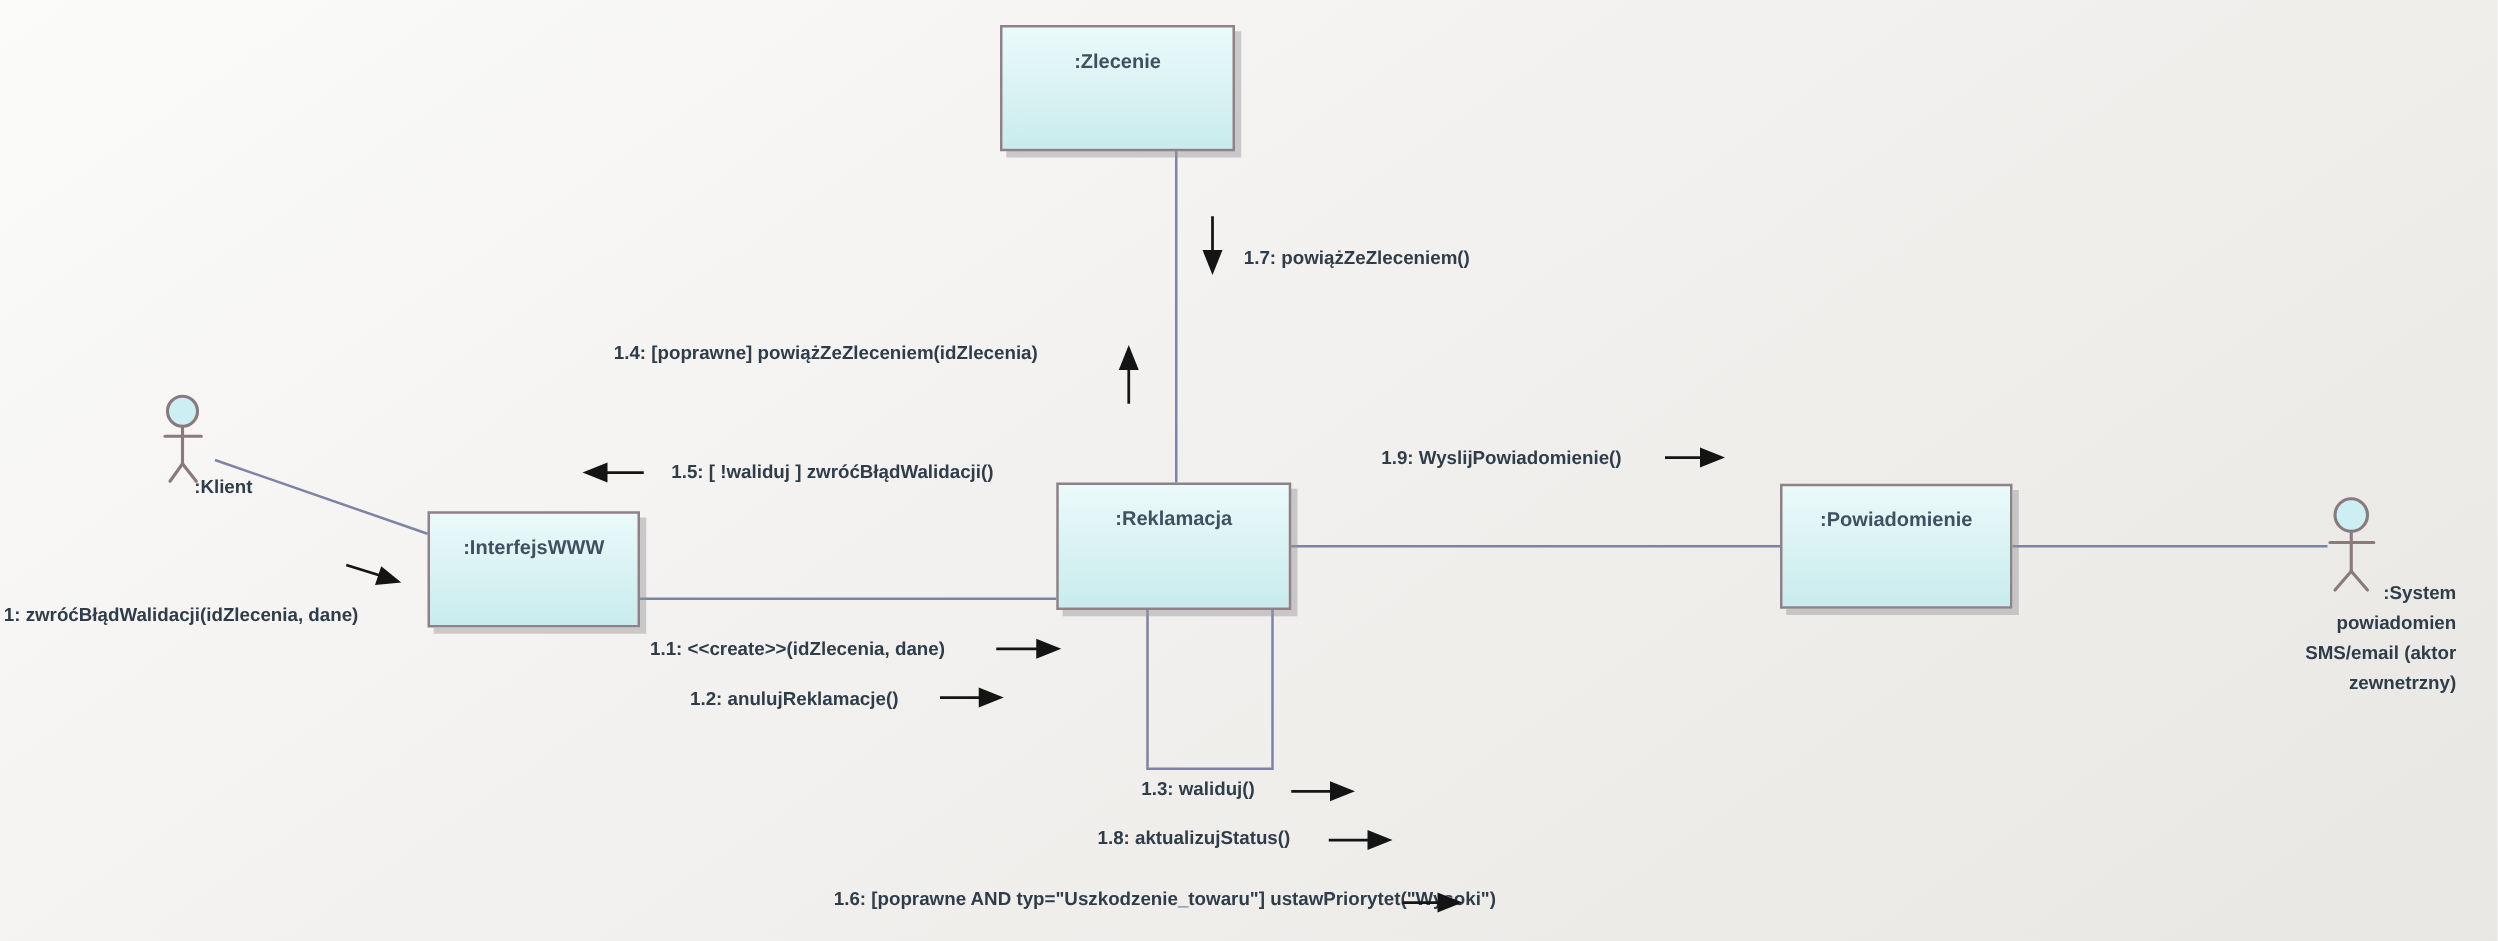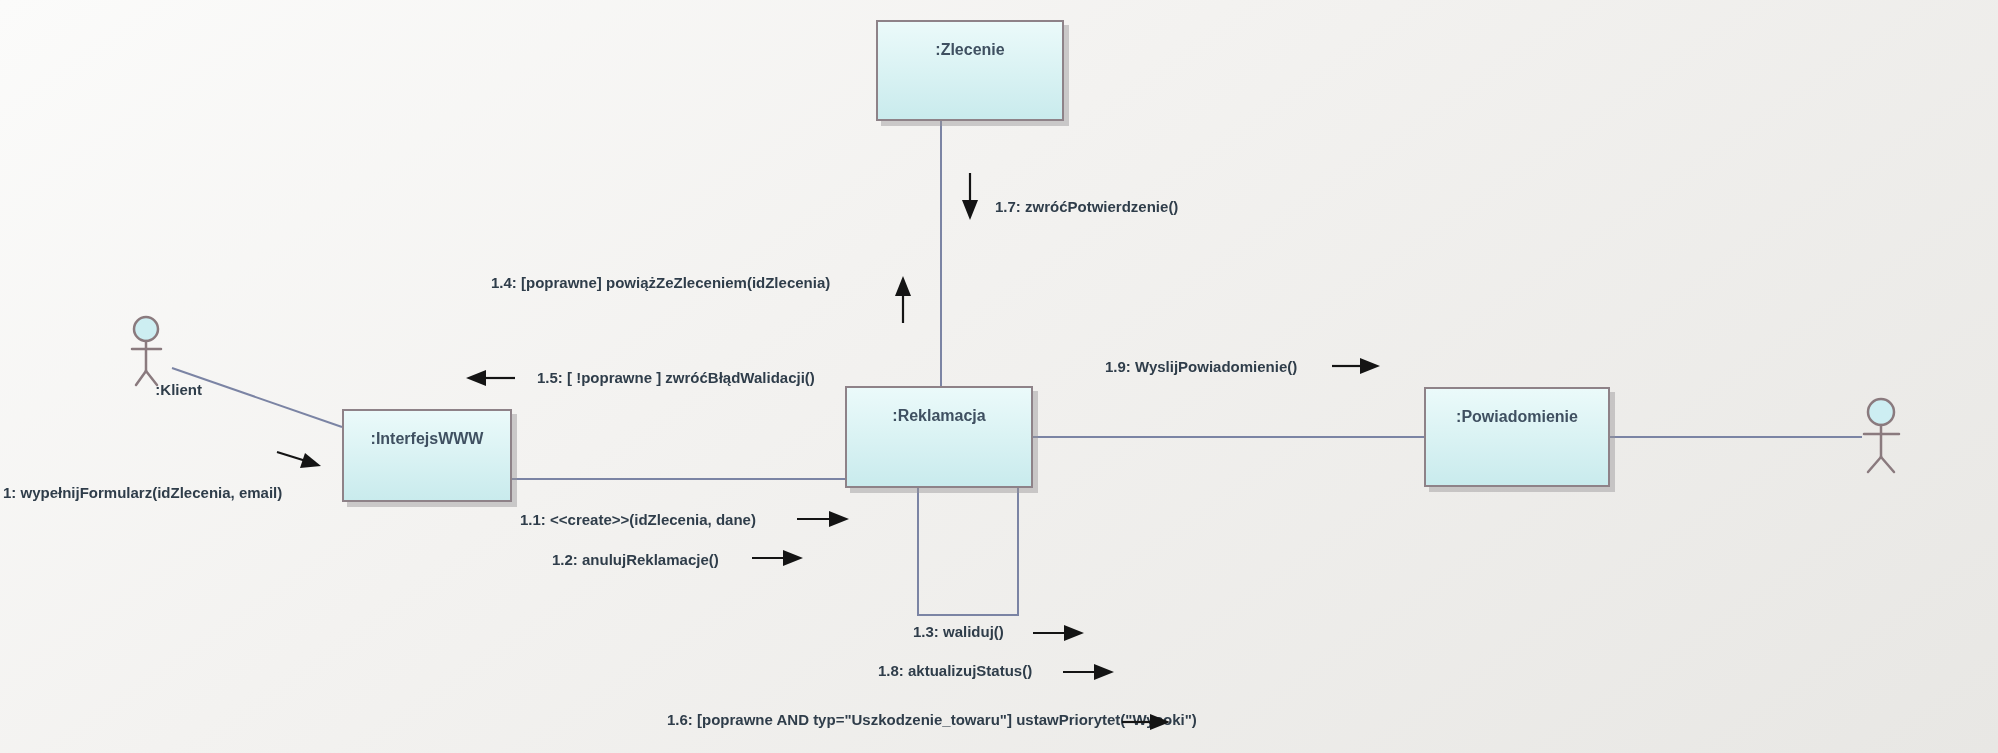--- a/index.html
+++ b/index.html
@@ -59,43 +59,49 @@
 
     <g>
       <circle class="actor-head" cx="1881" cy="412" r="13"></circle>
       <line class="actor-line" x1="1881" y1="425" x2="1881" y2="457"></line>
       <line class="actor-line" x1="1864" y1="434" x2="1899" y2="434"></line>
       <line class="actor-line" x1="1881" y1="457" x2="1868" y2="472"></line>
       <line class="actor-line" x1="1881" y1="457" x2="1894" y2="472"></line>
     </g>
   </svg>
 
-  <div class="obj" style="left:876px;top:20px;width:188px;height:101px">
+  <div class="obj" style="left:800px;top:20px;width:188px;height:101px">
     <div class="obj-label">:Zlecenie</div>
   </div>
   <div class="obj" style="left:342px;top:409px;width:170px;height:93px">
     <div class="obj-label">:InterfejsWWW</div>
   </div>
   <div class="obj" style="left:845px;top:386px;width:188px;height:102px">
     <div class="obj-label">:Reklamacja</div>
   </div>
   <div class="obj" style="left:1424px;top:387px;width:186px;height:100px">
     <div class="obj-label">:Powiadomienie</div>
   </div>
 
   <div class="actor-label" style="left:102px;top:381px;width:100px">:Klient</div>
+  <div class="actor-label" style="left:1805px;top:463px;width:160px">
+    <div class="ln">:System</div>
+    <div class="ln">powiadomien</div>
+    <div class="ln">SMS/email (aktor</div>
+    <div class="ln">zewnetrzny)</div>
+  </div>
 
-  <div class="msg" style="left:3px;top:484px">1: wypełnijFormularz(idZlecenia, email)</div>
+  <div class="msg" style="left:3px;top:484px">1: zwróćBłądWalidacji(idZlecenia, dane)</div>
   <div class="msg" style="left:520px;top:511px">1.1: &lt;&lt;create&gt;&gt;(idZlecenia, dane)</div>
   <div class="msg" style="left:552px;top:551px">1.2: anulujReklamacje()</div>
   <div class="msg" style="left:913px;top:623px">1.3: waliduj()</div>
   <div class="msg" style="left:491px;top:274px">1.4: [poprawne] powiążZeZleceniem(idZlecenia)</div>
-  <div class="msg" style="left:537px;top:369px">1.5: [ !poprawne ] zwróćBłądWalidacji()</div>
+  <div class="msg" style="left:537px;top:369px">1.5: [ !waliduj ] zwróćBłądWalidacji()</div>
   <div class="msg" style="left:667px;top:711px">1.6: [poprawne AND typ="Uszkodzenie_towaru"] ustawPriorytet("Wysoki")</div>
-  <div class="msg" style="left:995px;top:198px">1.7: zwróćPotwierdzenie()</div>
+  <div class="msg" style="left:995px;top:198px">1.7: powiążZeZleceniem()</div>
   <div class="msg" style="left:878px;top:662px">1.8: aktualizujStatus()</div>
   <div class="msg" style="left:1105px;top:358px">1.9: WyslijPowiadomienie()</div>
 
   <svg class="layer-arrows" width="1998" height="753">
 
     <g>
       <line class="msg-line" x1="277" y1="452" x2="306" y2="461"></line>
       <polygon class="msg-head" points="321,466 300,468 305,453"></polygon>
     </g>
 

